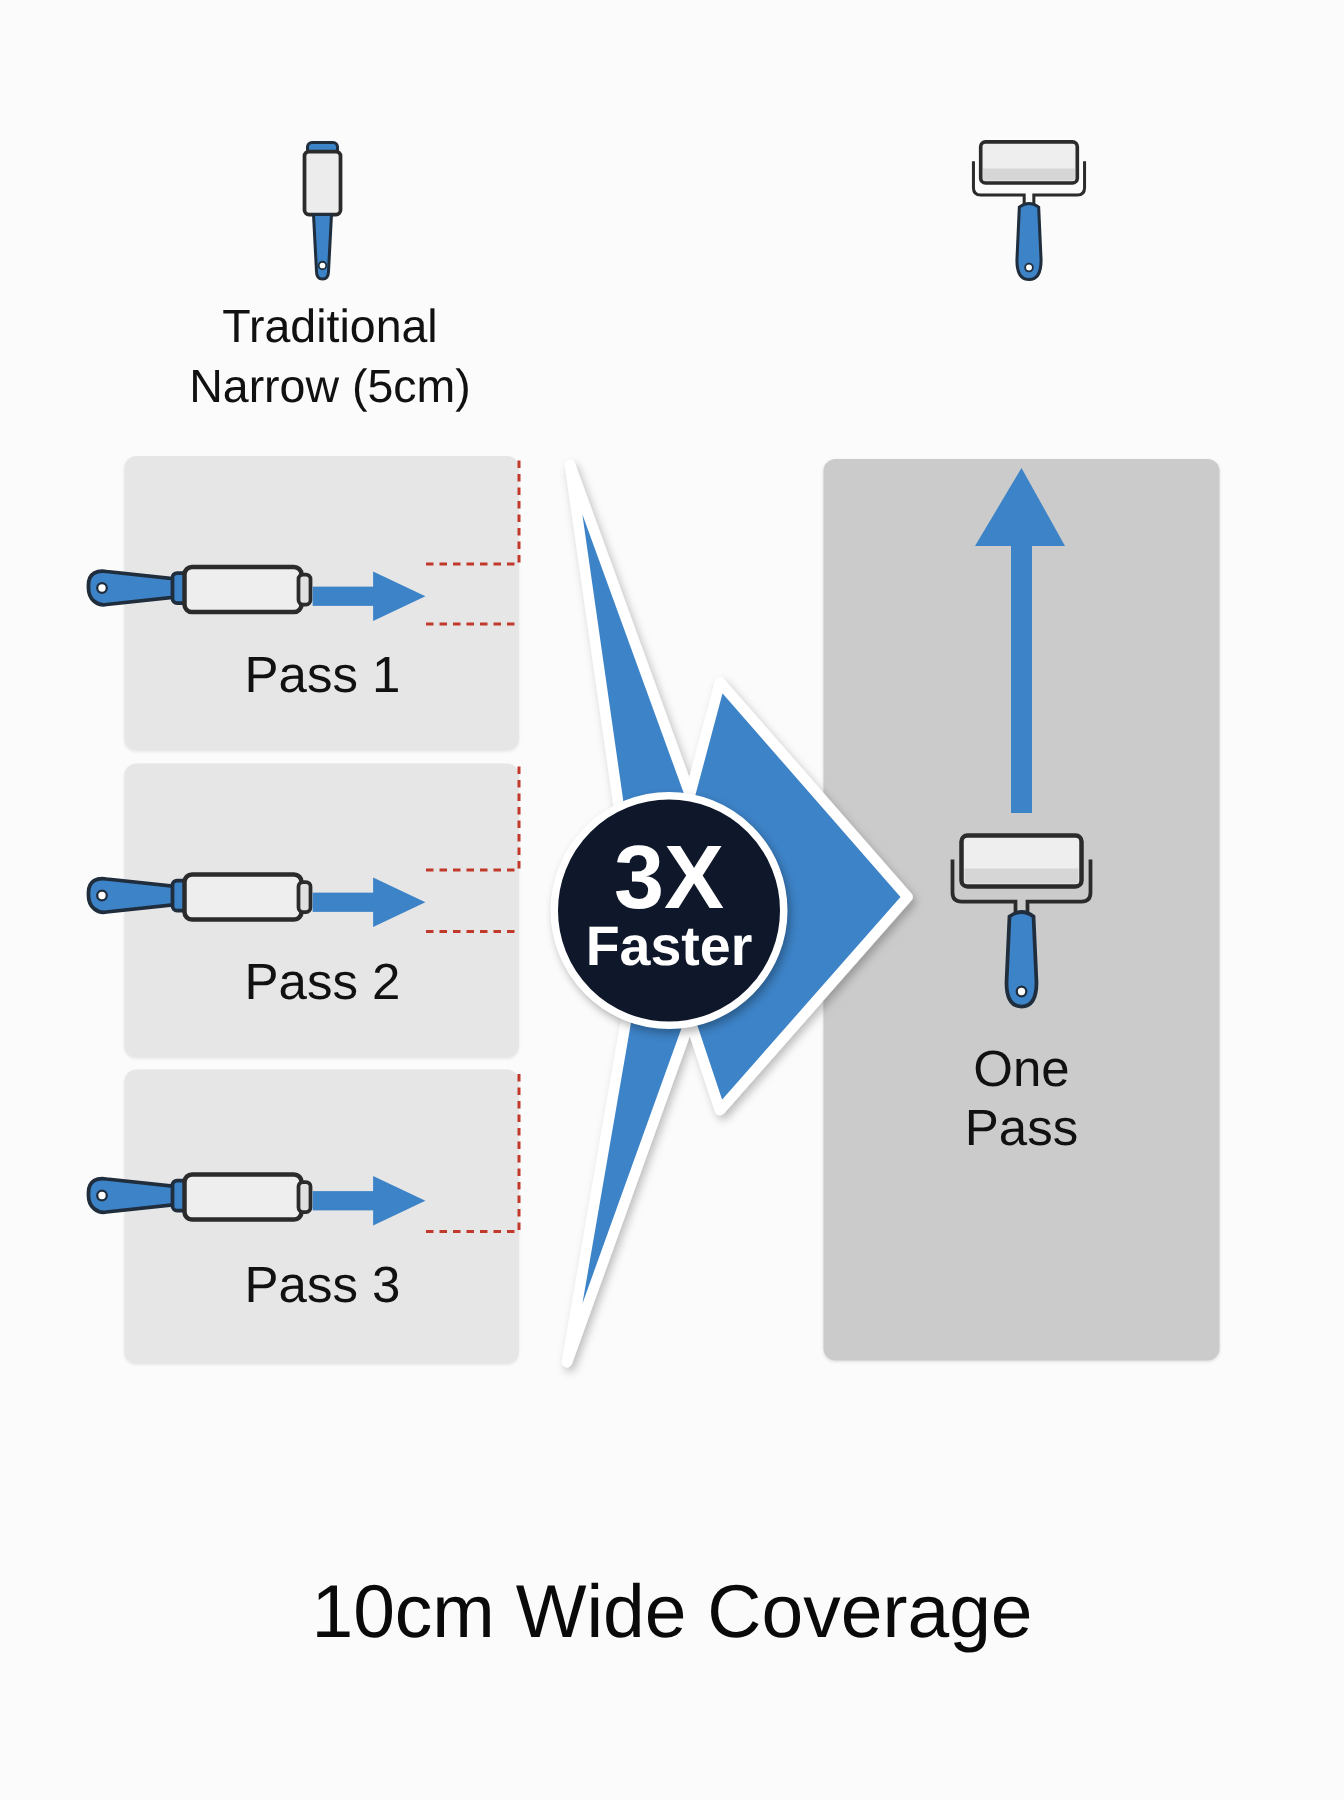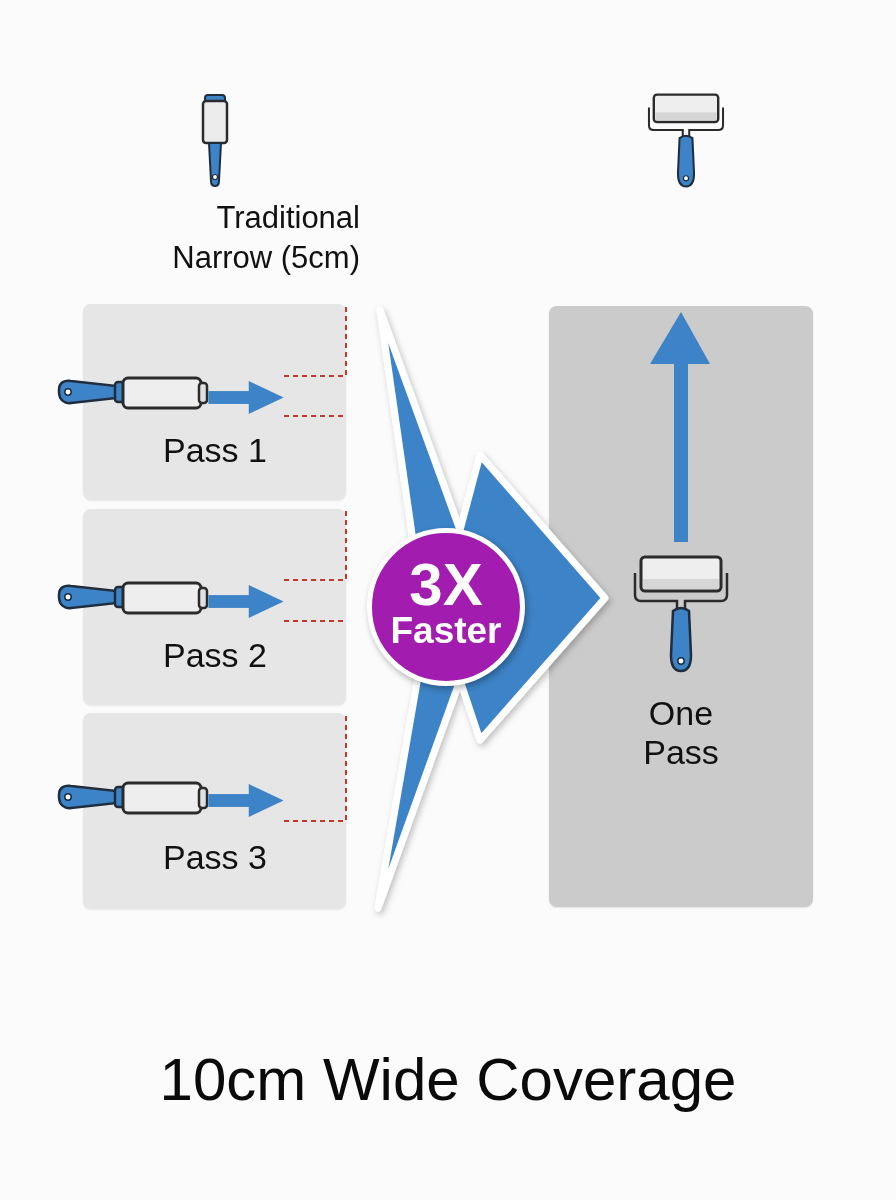--- a/index.html
+++ b/index.html
@@ -4,32 +4,32 @@
 <style>
   html, body { margin: 0; padding: 0; }
   body {
     width: 896px; height: 1200px; position: relative; overflow: hidden;
     background: #fbfbfb;
     font-family: "Liberation Sans", sans-serif;
     color: #111;
   }
   .abs { position: absolute; }
   .col-title {
-    position: absolute; text-align: right; font-size: 31px; line-height: 40px; color: #111;
+    position: absolute; text-align: center; font-size: 31px; line-height: 40px; color: #111;
   }
   .panel {
     position: absolute; background: #e6e6e6; border-radius: 8px;
     box-shadow: 0 1px 2px rgba(0,0,0,0.08);
   }
   .wide-panel {
     position: absolute; background: #cbcbcb; border-radius: 8px;
     box-shadow: 0 1px 2px rgba(0,0,0,0.1);
   }
   .pass-label { position: absolute; font-size: 34px; color: #111; text-align: center; width: 140px; }
-  .caption { position: absolute; left: 0; width: 896px; top: 1045px; text-align: center; font-size: 60px; color: #0a0a0a; }
+  .caption { position: absolute; left: 0; width: 896px; top: 1045px; text-align: center; font-size: 50px; color: #0a0a0a; }
   svg { overflow: visible; }
 </style>
 </head>
 <body>
 
 <svg width="0" height="0" style="position:absolute">
   <defs>
 
     <g id="h-roller">
       <path d="M6,12 C6,4 12,2 18,3 L64,8 L64,20 L18,25 C12,26 6,22 6,14 Z" fill="#3d83c7" stroke="#1f2d3d" stroke-width="2.5"></path>
@@ -126,18 +126,18 @@
 
 <svg class="abs" style="left:360px; top:300px;" width="250" height="620" viewBox="0 0 250 620">
   <defs>
     <filter id="sh" x="-20%" y="-20%" width="140%" height="140%">
       <feDropShadow dx="2" dy="3" stdDeviation="3" flood-color="#000" flood-opacity="0.25"></feDropShadow>
     </filter>
   </defs>
   <polygon points="20,10 100,230 120,155 245,298 120,440 100,380 18,608 60,365 20,330 60,290" fill="#3d83c7" stroke="#ffffff" stroke-width="7" stroke-linejoin="round" filter="url(#sh)"></polygon>
 </svg>
 
-<div class="abs" style="left:367px; top:528px; width:148px; height:148px; border-radius:50%; background:#a21caf; border:5px solid #ffffff; box-shadow:2px 3px 6px rgba(0,0,0,0.3); text-align:center; color:#fff;">
+<div class="abs" style="left:367px; top:528px; width:148px; height:148px; border-radius:50%; background:#0f172a; border:5px solid #ffffff; box-shadow:2px 3px 6px rgba(0,0,0,0.3); text-align:center; color:#fff;">
   <div style="font-size:60px; font-weight:bold; line-height:60px; margin-top:22px;">3X</div>
   <div style="font-size:37px; font-weight:bold; line-height:32px;">Faster</div>
 </div>
 
 <div class="caption">10cm Wide Coverage</div>
 
 </body></html>

